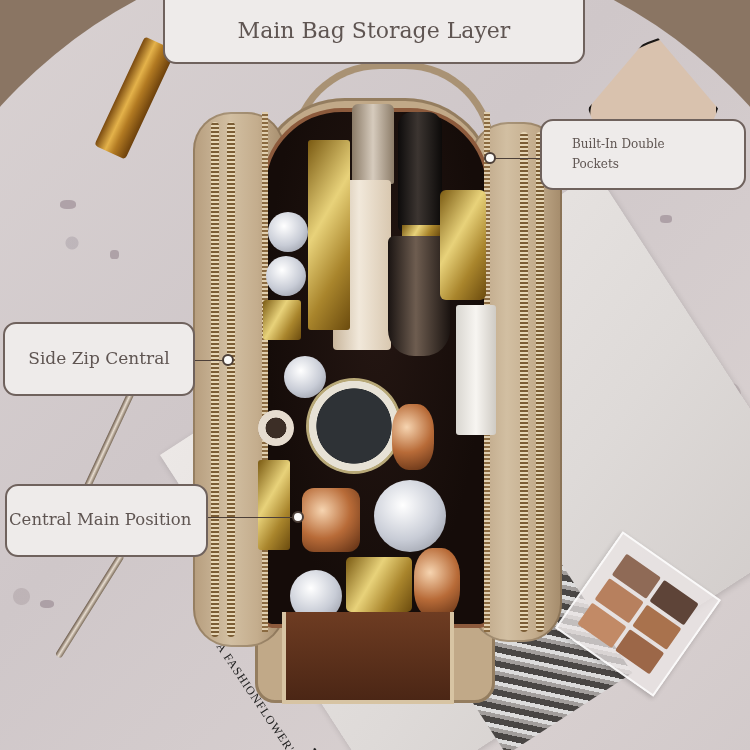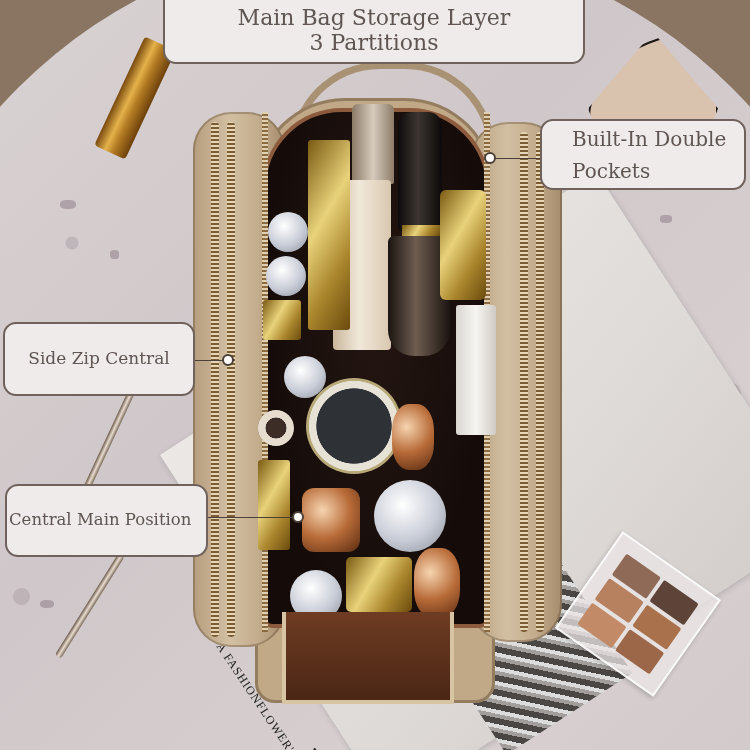--- a/index.html
+++ b/index.html
@@ -127,21 +127,21 @@
     .bronze { background: radial-gradient(circle at 35% 35%, #f6d4b0, #b86b38 50%, #5a2c12); border-radius: 40%; }
 
     
     .callout {
       position: absolute; background: #eeebea; border: 2px solid #6f625d;
       border-radius: 13px; color: #5f5552; text-align: center;
       display: flex; align-items: center; justify-content: center; flex-direction: column;
       line-height: 1.12;
     }
     .callout.top { left: 163px; top: -14px; width: 422px; height: 78px; font-size: 22px; padding-top: 12px; }
-    .callout.pockets { left: 540px; top: 119px; width: 206px; height: 71px; font-size: 20px; align-items: flex-start; padding-left: 30px; line-height: 1.6; }
+    .callout.pockets { left: 540px; top: 119px; width: 206px; height: 71px; font-size: 12px; align-items: flex-start; padding-left: 30px; line-height: 1.6; }
     .callout.side { left: 3px; top: 322px; width: 192px; height: 74px; font-size: 17px; }
     .callout.central { left: 5px; top: 484px; width: 203px; height: 73px; font-size: 16.5px; align-items: flex-start; padding-left: 2px; }
 
     .leader { position: absolute; height: 1px; background: #4c3f38; }
     .dot {
       position: absolute; width: 12px; height: 12px; border-radius: 50%;
       background: #fbfaf8; border: 2px solid #4c3f38;
     }
   </style>
 </head>
@@ -207,21 +207,20 @@
   <div class="item silver" style="left:374px;top:480px;width:72px;height:72px;"></div>
   <div class="item silver" style="left:290px;top:570px;width:52px;height:52px;"></div>
   <div class="item gold" style="left:346px;top:557px;width:66px;height:55px;border-radius:5px;"></div>
   <div class="item bronze" style="left:414px;top:548px;width:46px;height:70px;"></div>
 
   <div class="bag-front-flap"></div>
 </div>
 
 <div class="callout top">
   <span>Main Bag Storage Layer</span>
-  <span>3 Partitions</span>
 </div>
 
 <div class="leader" style="left:492px;top:158px;width:50px;"></div>
 <div class="dot" style="left:484px;top:152px;"></div>
 <div class="callout pockets">
   <span>Built-In Double</span>
   <span>Pockets</span>
 </div>
 
 <div class="leader" style="left:195px;top:360px;width:36px;"></div>

